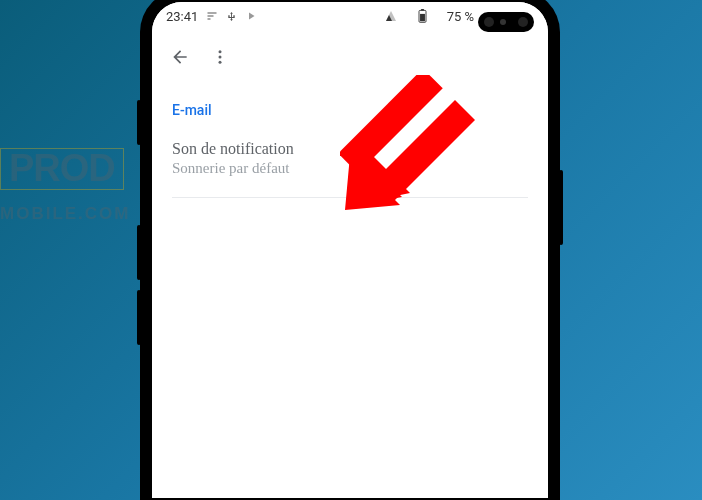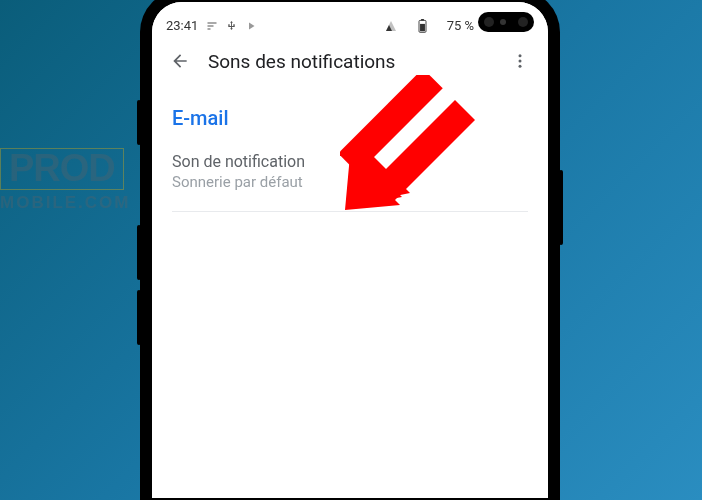--- a/index.html
+++ b/index.html
@@ -35,23 +35,23 @@
       width: 4px;
       border-radius: 2px;
     }
     .side-btn.b1 { left: -3px; top: 110px; height: 45px; }
     .side-btn.b2 { left: -3px; top: 235px; height: 55px; }
     .side-btn.b3 { left: -3px; top: 300px; height: 55px; }
     .side-btn.b4 { right: -3px; top: 180px; height: 75px; }
     .status-bar {
       height: 28px;
       display: flex;
-      align-items: flex-start;
+      align-items: center;
       justify-content: space-between;
-      padding: 16px 14px;
+      padding: 8px 14px;
       background: #fff;
       font-size: 13px;
       color: #333;
     }
     .status-left { display: flex; align-items: center; gap: 8px; }
     .status-right { display: flex; align-items: center; gap: 20px; margin-right: 60px; }
     .camera-cutout {
       position: absolute;
       right: 14px;
       top: 10px;
@@ -96,25 +96,25 @@
       width: 40px;
       height: 40px;
       display: flex;
       align-items: center;
       justify-content: center;
       cursor: pointer;
     }
     .content { padding: 18px 20px 0 20px; }
     .section-label {
       color: #1a73e8;
-      font-size: 20px;
+      font-size: 14px;
       font-weight: 500;
       margin-bottom: 22px;
     }
-    .setting-item { cursor: pointer; padding-bottom: 16px; }
+    .setting-item { cursor: pointer; padding-bottom: 16px; font-family: Liberation Serif, serif; }
     .setting-title {
       font-size: 16px;
       color: #5f6368;
       margin-bottom: 2px;
     }
     .setting-subtitle {
       font-size: 15px;
       color: #9aa0a6;
     }
     .divider {
@@ -145,21 +145,21 @@
       display: inline-block;
       padding: 0 8px;
       line-height: 1.05;
     }
     .wm-sub {
       font-family: Arial, sans-serif;
       font-weight: 700;
       font-size: 17px;
       color: #5a6268;
       letter-spacing: 2px;
-      margin-top: 3px;
+      margin-top: 14px;
     }
     .status-icon { display: inline-flex; align-items: center; }
   </style>
 </head>
 <body>
 
 <div class="watermark">
   <div class="wm-prod">PROD</div>
   <div class="wm-sub">MOBILE.COM</div>
 </div>
@@ -214,21 +214,20 @@
         <span>75 %</span>
       </div>
     </div>
 
     <div class="app-bar">
       <div class="back-btn">
         <svg width="20" height="20" viewBox="0 0 24 24">
             <path fill="#5f6368" d="M20 11H7.83l5.59-5.59L12 4l-8 8 8 8 1.41-1.41L7.83 13H20z"></path>
           </svg>
       </div>
-      <div class="app-title">Sons des notifications</div>
       <div class="more-btn">
         <svg width="18" height="18" viewBox="0 0 24 24">
             <circle cx="12" cy="5" r="2" fill="#5f6368"></circle>
             <circle cx="12" cy="12" r="2" fill="#5f6368"></circle>
             <circle cx="12" cy="19" r="2" fill="#5f6368"></circle>
           </svg>
       </div>
     </div>
 
     <div class="content">

